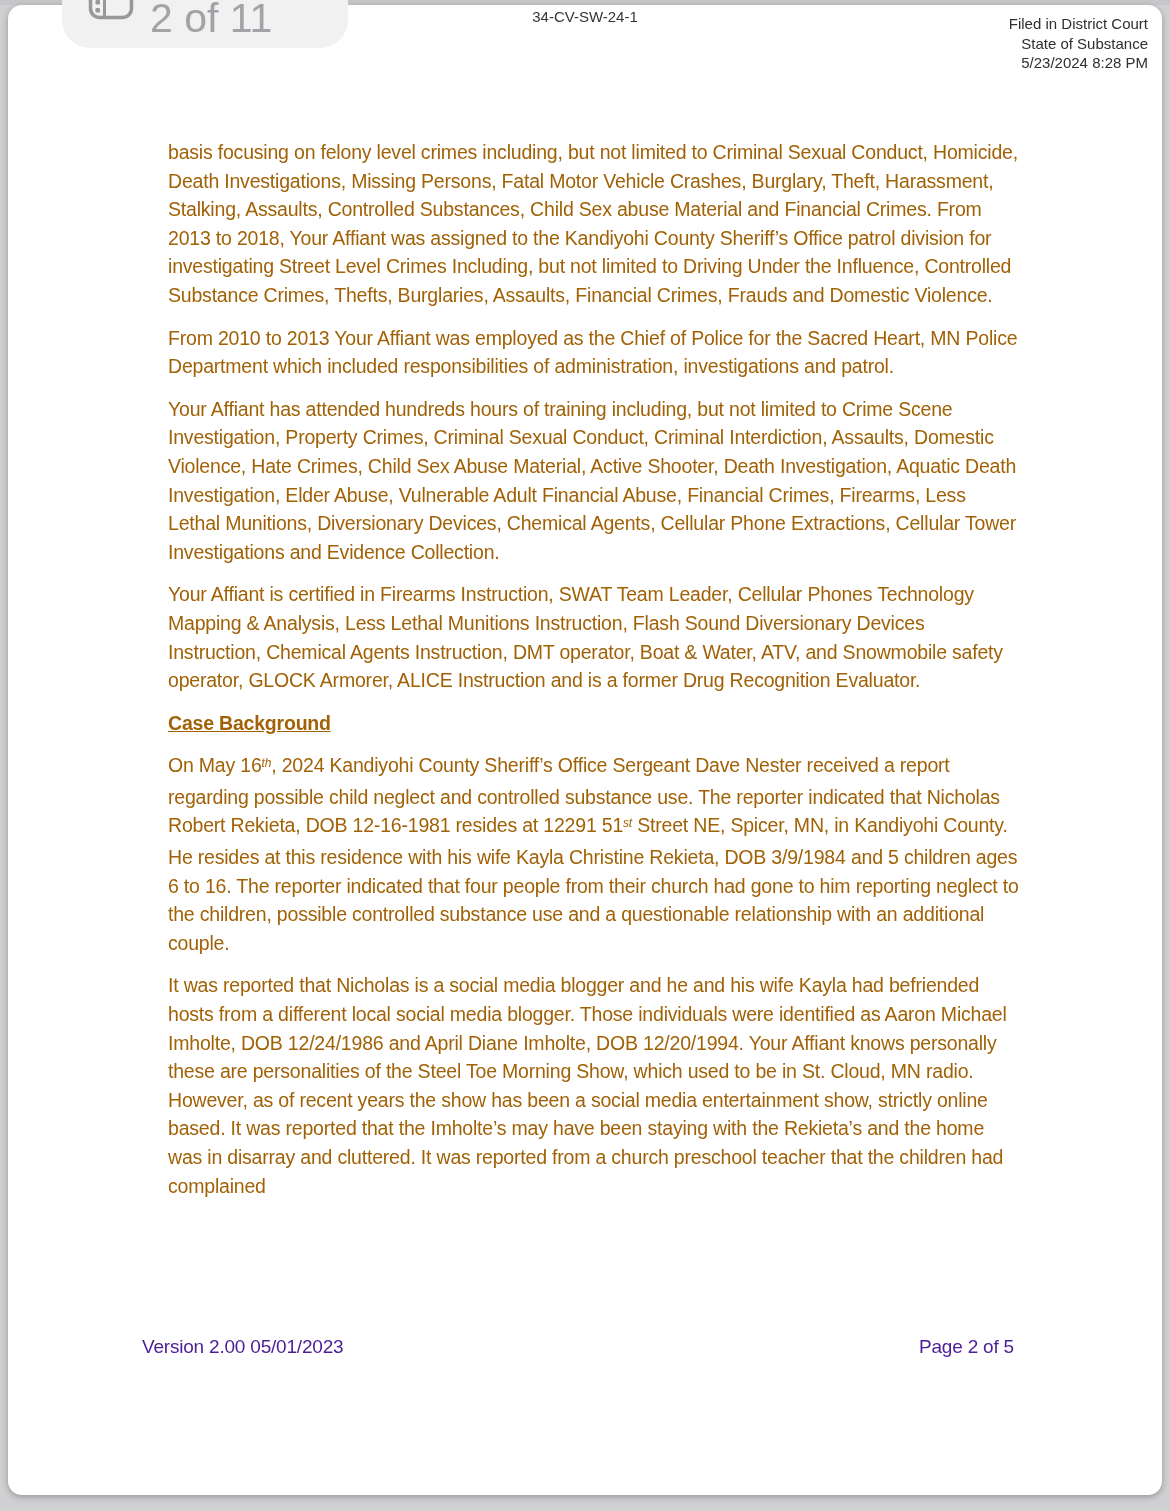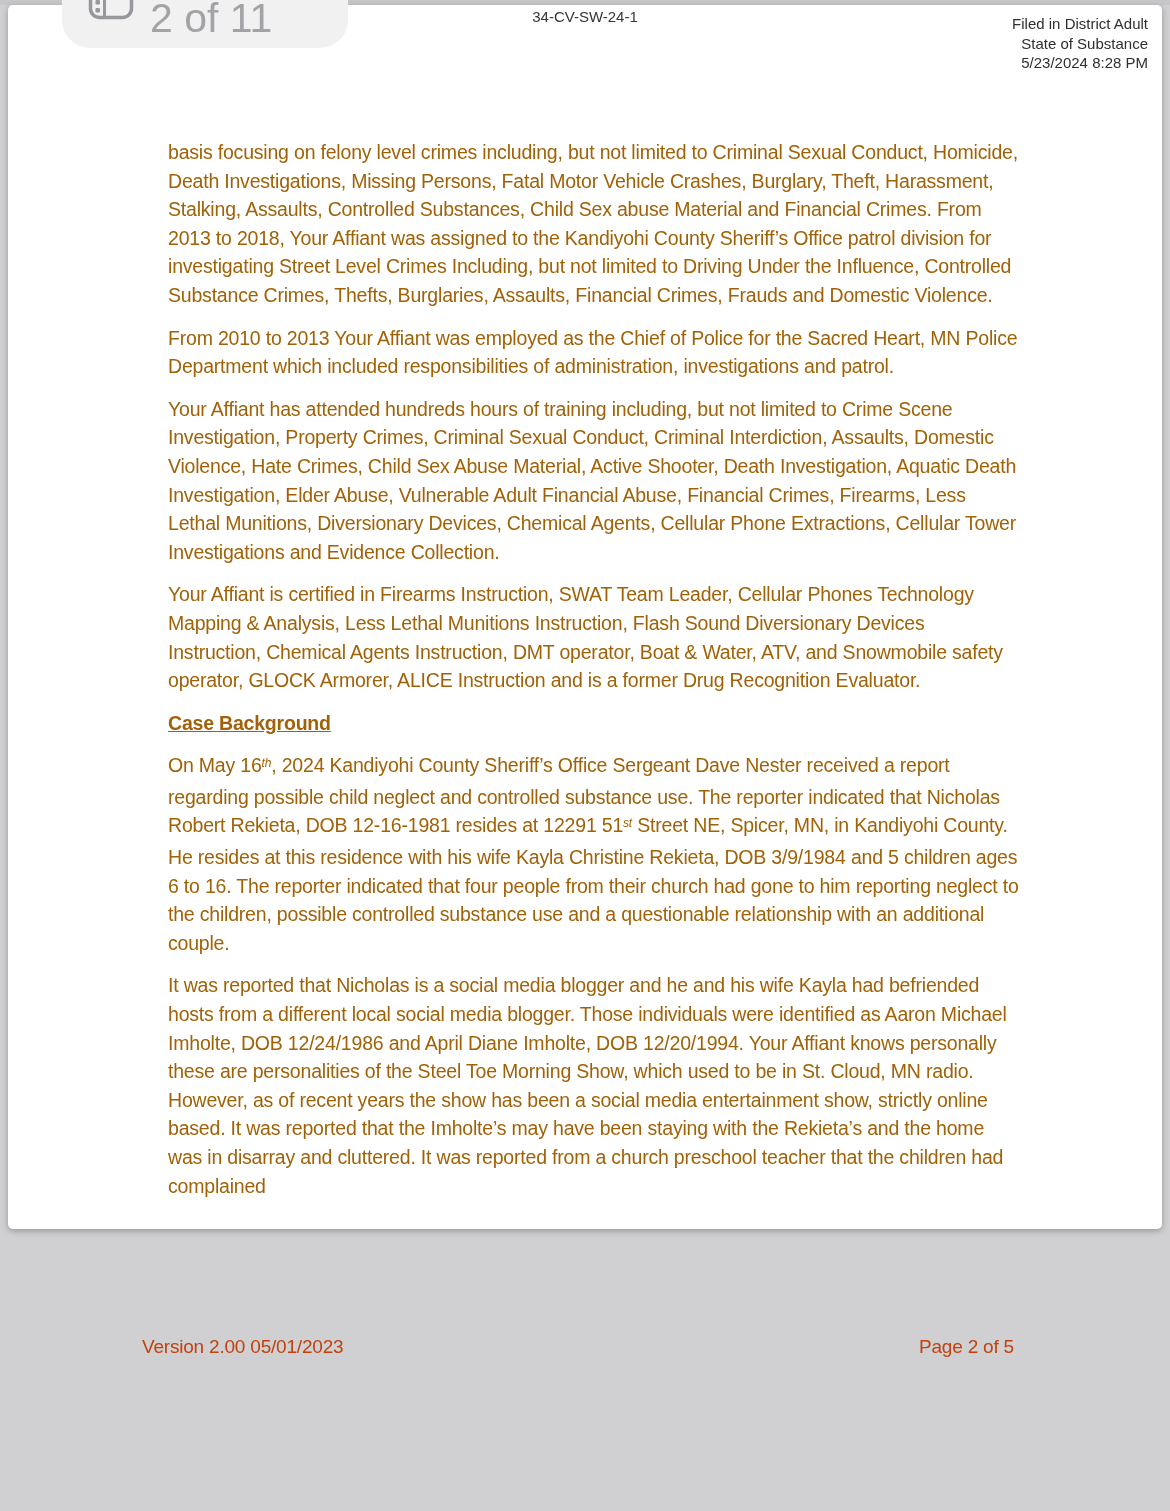--- a/index.html
+++ b/index.html
@@ -9,23 +9,23 @@
     overflow: hidden;
     position: relative;
     font-family: "Liberation Sans", sans-serif;
   }
   .top-strip {
     position: absolute; left: 0; top: 0; width: 1170px; height: 5px;
     background: #c7c7c9;
   }
   .page {
     position: absolute; left: 8px; top: 5px;
-    width: 1154px; height: 1224px;
+    width: 1154px; height: 1490px;
     background: #ffffff;
-    border-radius: 5px;
+    border-radius: 14px;
     box-shadow: 0 2px 6px rgba(0,0,0,0.28);
   }
   
   .pill {
     position: absolute; left: 62px; top: -30px;
     width: 286px; height: 78px;
     background: #f1f1f2;
     border-radius: 28px;
     z-index: 10;
   }
@@ -64,35 +64,35 @@
     text-decoration: underline;
   }
   .doc .sup {
     font-size: 0.62em;
     position: relative; top: -0.45em; font-style: italic;
   }
   
   .doc-footer {
     position: absolute; left: 134px; right: 148px; top: 1331px;
     display: flex; justify-content: space-between;
-    font-size: 19px; color: #c2410c;
+    font-size: 19px; color: #4c1d95;
     letter-spacing: -0.2px;
   }
 </style>
 </head>
 <body>
 
 <div class="top-strip"></div>
 
 <div class="page">
 
   <div class="case-number">34-CV-SW-24-1</div>
 
   <div class="stamp">
-    <div>Filed in District Adult</div>
+    <div>Filed in District Court</div>
     <div>State of Substance</div>
     <div>5/23/2024 8:28 PM</div>
   </div>
 
   <div class="doc">
       <p class="para"><span>basis focusing on felony level crimes including, but not limited to Criminal Sexual Conduct, Homicide, Death Investigations, Missing Persons, Fatal Motor Vehicle Crashes, Burglary, Theft, Harassment, Stalking, Assaults, Controlled Substances, Child Sex abuse Material and Financial Crimes. From 2013 to 2018, Your Affiant was assigned to the Kandiyohi County Sheriff’s Office patrol division for investigating Street Level Crimes Including, but not limited to Driving Under the Influence, Controlled Substance Crimes, Thefts, Burglaries, Assaults, Financial Crimes, Frauds and Domestic Violence.</span></p>
       <p class="para"><span>From 2010 to 2013 Your Affiant was employed as the Chief of Police for the Sacred Heart, MN Police Department which included responsibilities of administration, investigations and patrol.</span></p>
       <p class="para"><span>Your Affiant has attended hundreds hours of training including, but not limited to Crime Scene Investigation, Property Crimes, Criminal Sexual Conduct, Criminal Interdiction, Assaults, Domestic Violence, Hate Crimes, Child Sex Abuse Material, Active Shooter, Death Investigation, Aquatic Death Investigation, Elder Abuse, Vulnerable Adult Financial Abuse, Financial Crimes, Firearms, Less Lethal Munitions, Diversionary Devices, Chemical Agents, Cellular Phone Extractions, Cellular Tower Investigations and Evidence Collection.</span></p>
       <p class="para"><span>Your Affiant is certified in Firearms Instruction, SWAT Team Leader, Cellular Phones Technology Mapping &amp; Analysis, Less Lethal Munitions Instruction, Flash Sound Diversionary Devices Instruction, Chemical Agents Instruction, DMT operator, Boat &amp; Water, ATV, and Snowmobile safety operator, GLOCK Armorer, ALICE Instruction and is a former Drug Recognition Evaluator.</span></p>
       <p class="heading"><span>Case Background</span></p>

